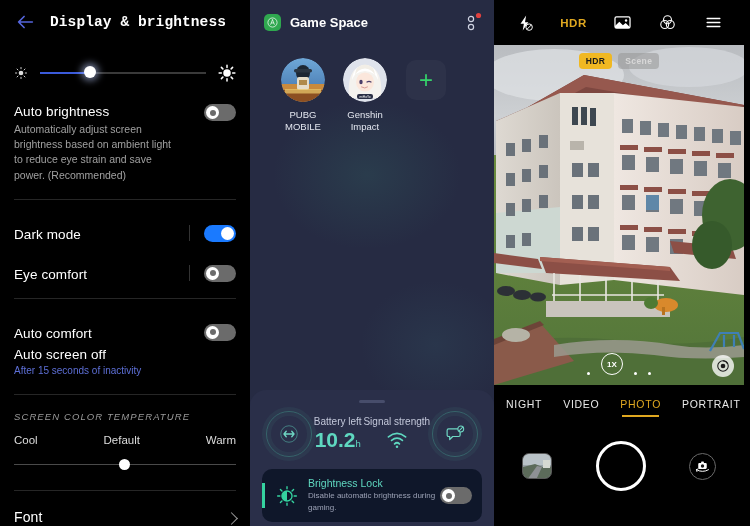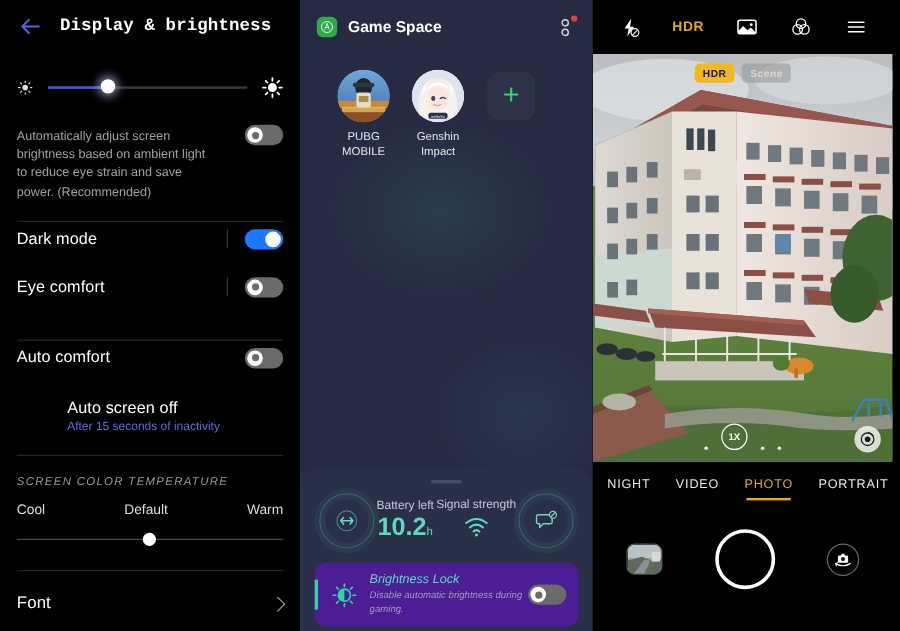--- a/index.html
+++ b/index.html
@@ -47,25 +47,25 @@
   .toggle .knob { position: absolute; top: 2px; width: 13px; height: 13px; border-radius: 50%; background: #fff; }
   .toggle.off .knob { left: 2px; }
   .toggle.on  .knob { right: 2px; }
   .toggle.off .knob::after {
     content:""; position:absolute; top:3.5px; left:3.5px; width:6px; height:6px;
     border-radius:50%; background:#6b6b6b;
   }
 
   .hr { height: 1px; background: #262626; margin: 16px 14px 0 14px; }
 
-  .row { display: flex; align-items: flex-start; justify-content: space-between; padding: 0 14px; height: 36px; }
+  .row { display: flex; align-items: flex-end; justify-content: space-between; padding: 0 14px; height: 36px; }
   .row .right { display: flex; align-items: center; }
   .vdiv { width: 1px; height: 16px; background: #333; margin-right: 14px; }
 
-  .row-link { display: flex; align-items: center; justify-content: space-between; padding: 0 14px; margin-top: 12px; margin-left: 42px; }
+  .row-link { display: flex; align-items: center; justify-content: space-between; padding: 0 14px; margin-top: 12px; }
   .blue-sub { font-size: 10px; color: #5d6fd6; margin-top: 3px; }
   .chev { width: 9px; height: 9px; border-right: 1.6px solid #9a9a9a; border-top: 1.6px solid #9a9a9a; transform: rotate(45deg); margin-top: 4px; }
 
   .cap { font-size: 9.5px; color: #9a9a9a; letter-spacing: 1.1px; padding: 0 14px; margin-top: 16px; font-style: italic; }
   .temp-labels { display: flex; justify-content: space-between; padding: 0 14px; margin-top: 12px; font-size: 11.5px; color: #ddd; }
   .tslider { position: relative; margin: 12px 14px 0 14px; height: 14px; }
   .ttrack { position: absolute; top: 6px; left: 0; right: 0; height: 1.5px; background: #4a4a4a; }
   .tthumb { position: absolute; top: 1px; left: 50%; margin-left: -6px; width: 11px; height: 11px; border-radius: 50%; background: #fff; }
 
   .font-row { display: flex; align-items: center; justify-content: space-between; padding: 0 14px; height: 40px; }
@@ -113,22 +113,22 @@
     border: 1px solid rgba(80,200,170,.35);
     display: flex; align-items: center; justify-content: center;
     box-shadow: 0 0 0 4px rgba(80,200,170,.07), inset 0 0 0 4px rgba(80,200,170,.07);
   }
   .stat { text-align: center; }
   .stat-label { font-size: 10px; color: #c3c8da; }
   .stat-val { font-size: 21px; color: #5fd8c0; font-weight: bold; line-height: 1.15; margin-top: 1px; }
   .stat-val .u { font-size: 9.5px; font-weight: normal; }
 
   .blk {
-    margin-top: 12px; background: #4c1d95; border-radius: 10px;
-    display: flex; align-items: center; padding: 8px 10px; position: relative; overflow: hidden; font-style: italic;
+    margin-top: 12px; background: #0f172a; border-radius: 10px;
+    display: flex; align-items: center; padding: 8px 10px; position: relative; overflow: hidden;
   }
   .blk::before { content:""; position:absolute; left:0; top:14px; bottom:14px; width:2.5px; background:#35d3a0; }
   .blk-icon { width: 22px; height: 22px; flex: 0 0 auto; margin-left: 4px; }
   .blk-txt { margin-left: 10px; flex: 1; }
   .blk-title { font-size: 10.5px; color: #5fd8c0; }
   .blk-sub { font-size: 8px; color: #9aa0b4; line-height: 1.5; margin-top: 1px; }
 
   
   .panel-cam { position: relative; width: 250px; height: 526px; background: #000; overflow: hidden; }
   .cam-top { display: flex; align-items: center; justify-content: space-around; height: 45px; padding: 0 8px; }
@@ -186,20 +186,21 @@
         <circle cx="12" cy="12" r="5" fill="#fff"></circle>
         <g stroke="#fff" stroke-width="2" stroke-linecap="round">
           <path d="M12 1.5v3M12 19.5v3M1.5 12h3M19.5 12h3M4.5 4.5l2 2M17.5 17.5l2 2M19.5 4.5l-2 2M6.5 17.5l-2 2"></path>
         </g>
       </svg>
     </div>
 
     <div class="sec">
       <div class="auto-bright">
         <div class="txt">
+          <div class="item-title">Auto brightness</div>
           <div class="item-sub">Automatically adjust screen brightness based on ambient light to reduce eye strain and save power. (Recommended)</div>
         </div>
         <div class="toggle off">
             <div class="knob"></div>
           </div>
       </div>
     </div>
 
     <div class="hr"></div>
 

